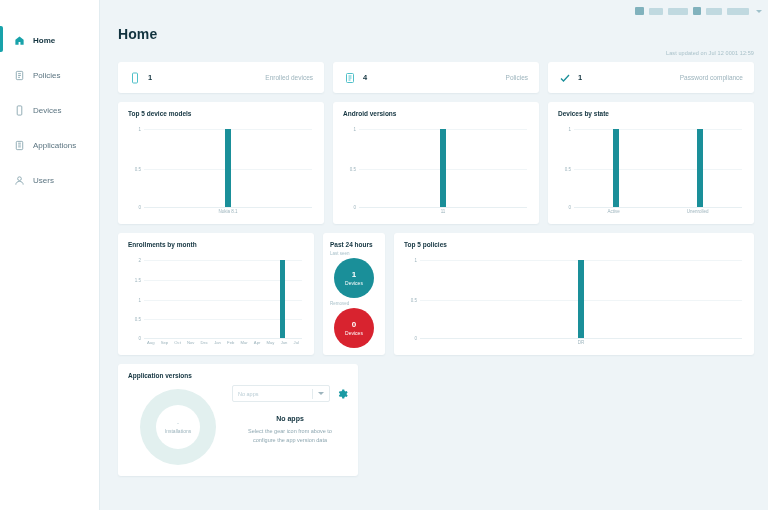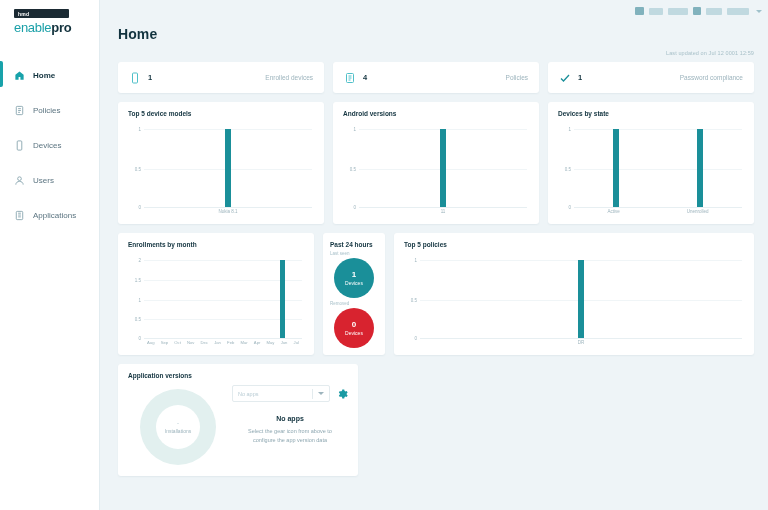--- a/index.html
+++ b/index.html
@@ -171,28 +171,20 @@
   .gear svg { width: 12px; height: 12px; display: block; }
   .noapps-t { text-align: center; font-size: 7px; font-weight: 700; color: #12333f; margin-top: 13px; }
   .noapps-d { text-align: center; font-size: 5.5px; color: #8ea7b1; margin-top: 5px; line-height: 1.55; padding: 0 8px; }
 </style>
 </head>
 <body>
 
 <div class="app">
 
   <aside class="sidebar">
-    <div class="logo-wrap">
-      <div class="logo-bar">
-        <span>hmd</span>
-      </div>
-      <div class="logo-word">
-        <span class="a">enable</span><span class="b">pro</span>
-      </div>
-    </div>
 
     <nav class="nav">
       <div class="nav-item active">
         <span class="nav-ico">
           <svg viewBox="0 0 24 24" fill="#18a2aa">
               <path d="M12 3 3 10.5V21h7v-6h4v6h7V10.5z"></path>
             </svg>
         </span>
         <span>Home</span>
       </div>
@@ -209,34 +201,34 @@
         <span class="nav-ico">
           <svg viewBox="0 0 24 24" fill="none" stroke="#8aa6b0" stroke-width="2">
               <rect x="7" y="2" width="10" height="20" rx="2"></rect>
             </svg>
         </span>
         <span>Devices</span>
       </div>
       <div class="nav-item">
         <span class="nav-ico">
           <svg viewBox="0 0 24 24" fill="none" stroke="#8aa6b0" stroke-width="2">
+              <rect x="5" y="3" width="14" height="18" rx="2"></rect>
+              <path d="M9 7h6M9 11h6M9 15h6"></path>
+            </svg>
+        </span>
+        <span>Applications</span>
+      </div>
+      <div class="nav-item">
+        <span class="nav-ico">
+          <svg viewBox="0 0 24 24" fill="none" stroke="#8aa6b0" stroke-width="2">
               <circle cx="12" cy="8" r="4"></circle>
               <path d="M4 21c0-4.4 3.6-7 8-7s8 2.6 8 7"></path>
             </svg>
         </span>
         <span>Users</span>
-      </div>
-      <div class="nav-item">
-        <span class="nav-ico">
-          <svg viewBox="0 0 24 24" fill="none" stroke="#8aa6b0" stroke-width="2">
-              <rect x="5" y="3" width="14" height="18" rx="2"></rect>
-              <path d="M9 7h6M9 11h6M9 15h6"></path>
-            </svg>
-        </span>
-        <span>Applications</span>
       </div>
     </nav>
   </aside>
 
   <section class="main">
 
     <div class="topbar">
       <span class="blur-chip d" style="width:9px;height:8px"></span>
       <span class="blur-chip" style="width:14px"></span>
       <span class="blur-chip" style="width:20px"></span>

